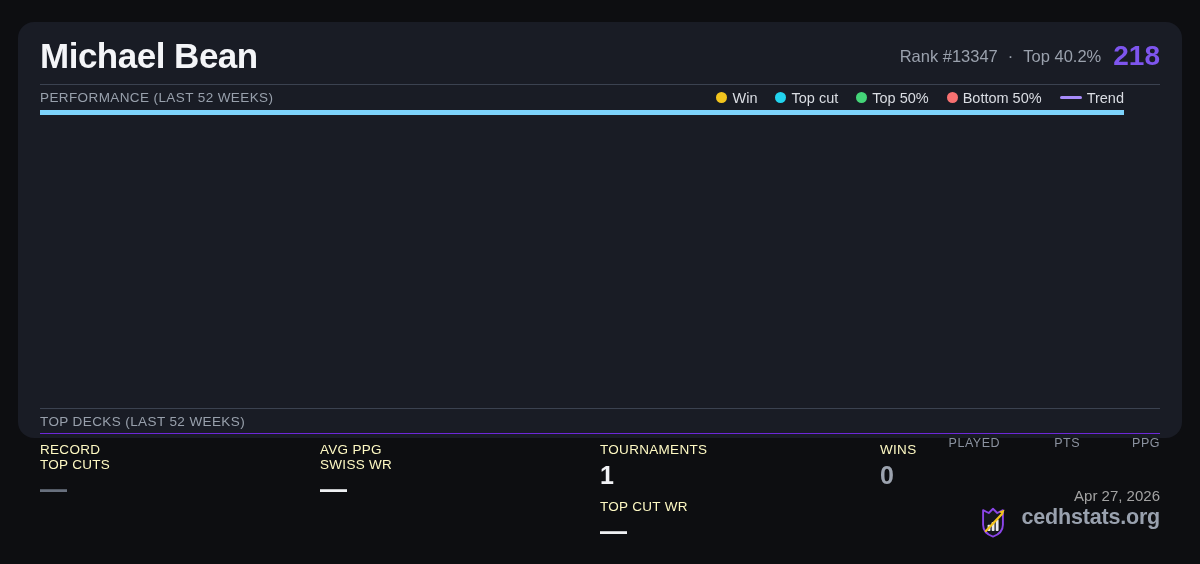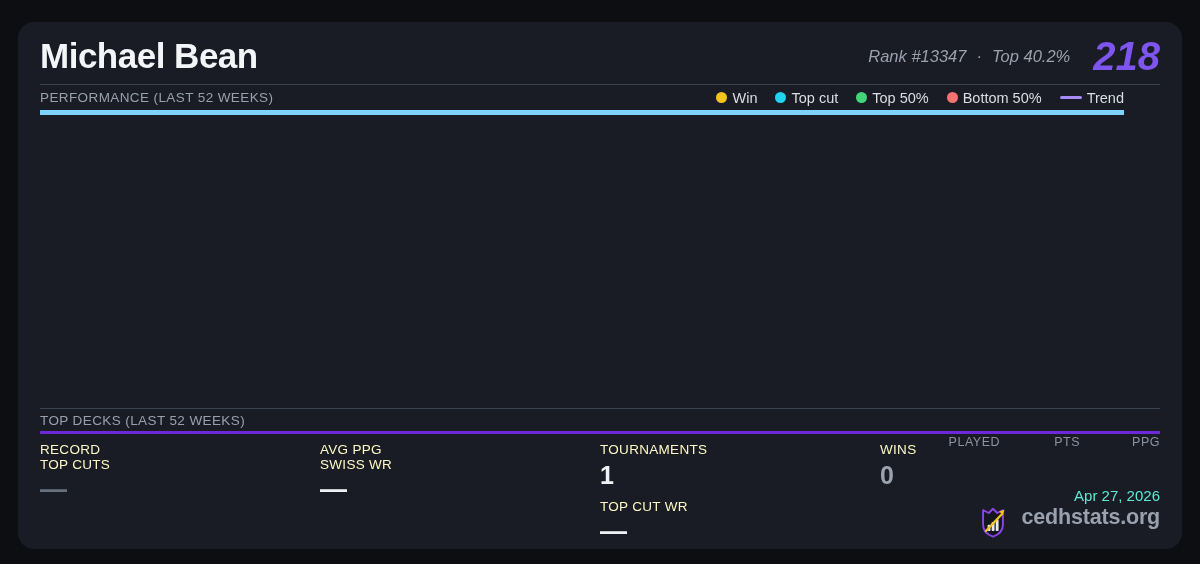--- a/index.html
+++ b/index.html
@@ -1,64 +1,64 @@
 <!DOCTYPE html>
 <html><head>
 <meta charset="utf-8">
 <style>
   * { margin:0; padding:0; box-sizing:border-box; }
   html,body { width:1200px; height:564px; background:#0d0e11; overflow:hidden;
               font-family:"Liberation Sans", sans-serif; }
-  .card { position:absolute; left:18px; top:22px; width:1164px; height:527px;
+  .card { position:absolute; left:18px; top:22px; width:1164px; height:416px;
           background:#191c25; border-radius:16px; padding:0 22px; }
 
   
   .title-row { height:63px; padding-top:6px; display:flex; align-items:center;
                justify-content:space-between; border-bottom:1px solid #3b4250; }
   .player-name { font-size:35px; font-weight:700; color:#f4f5f8; letter-spacing:-0.5px; }
-  .rank-group { display:flex; align-items:center; gap:23px;font-style:italic; }
+  .rank-group { display:flex; align-items:center; gap:12px; }
   .rank-text { display:flex; align-items:center; gap:10px; font-size:16.5px;
                color:#9aa1ad; font-weight:500; }
-  .points { font-size:40px; font-weight:700; color:#7e55ee; line-height:1; }
+  .points { font-size:28px; font-weight:700; color:#7e55ee; line-height:1; }
 
   
   .perf-section { width:1084px; }
   .perf-header { height:30px; display:flex; align-items:center;
                  justify-content:space-between; border-bottom:5px solid #7dd3fc; }
   .section-label { font-size:13.5px; color:#98a0ac; letter-spacing:0.4px; }
   .legend { display:flex; align-items:center; gap:18px; }
   .legend-item { display:flex; align-items:center; gap:5px; }
   .legend-item span.lbl { font-size:14.5px; color:#dadde3; }
   .dot { width:11px; height:11px; border-radius:50%; }
   .dot-win { background:#f2c41d; } .dot-topcut { background:#22d3ee; }
   .dot-top50 { background:#44d478; } .dot-bottom50 { background:#f87171; }
   .trend-swatch { width:22px; height:3px; border-radius:2px; background:#a78bfa; }
 
   .chart-area { height:293px; }
 
   
   .decks-header { height:26px; display:flex; align-items:center; justify-content:space-between;
-                  border-top:1px solid #3b4250; border-bottom:3px solid #6d28d9; }
+                  border-top:1px solid #3b4250; border-bottom:1px solid #6d28d9; }
   .deck-cols { display:flex;margin-top:44px; }
   .deck-col { width:80px; text-align:right; font-size:12.5px; color:#8b92a0; letter-spacing:0.5px; }
 
   
   .stats-area { height:111px; padding-top:8px; display:grid;
                 grid-template-columns:repeat(4,1fr); position:relative; }
   .stat-label { font-size:13.5px; color:#fef9c3; letter-spacing:0.3px; }
   .stat-value { font-size:25px; font-weight:700; line-height:1; margin:6px 0 11px; color:#f1f2f5; }
   .v-green { color:#3ed474; } .v-red { color:#f87171; } .v-gray { color:#9ca3af; }
   .rec-dash { color:#707886; }
   .placeholder-dash { font-size:27px; font-weight:700; line-height:12px; margin-top:11px; }
   .dash-gray { color:#68707e; } .dash-white { color:#eef0f3; }
 
   
   .footer-block { position:absolute; right:0; bottom:6px; display:flex;
                   flex-direction:column; align-items:flex-end; gap:1px; }
-  .date-text { font-size:15px; color:#5eead4; font-weight:500; }
+  .date-text { font-size:15px; color:#a3a3a3; font-weight:500; }
   .brand-row { display:flex; align-items:flex-start; gap:12px; }
   .brand-text { font-size:21.5px; font-weight:700; color:#99a1ae; letter-spacing:-0.2px; }
 </style>
 </head>
 <body>
 
 <div class="card">
 
   <div class="title-row">
     <div class="player-name">Michael Bean</div>

